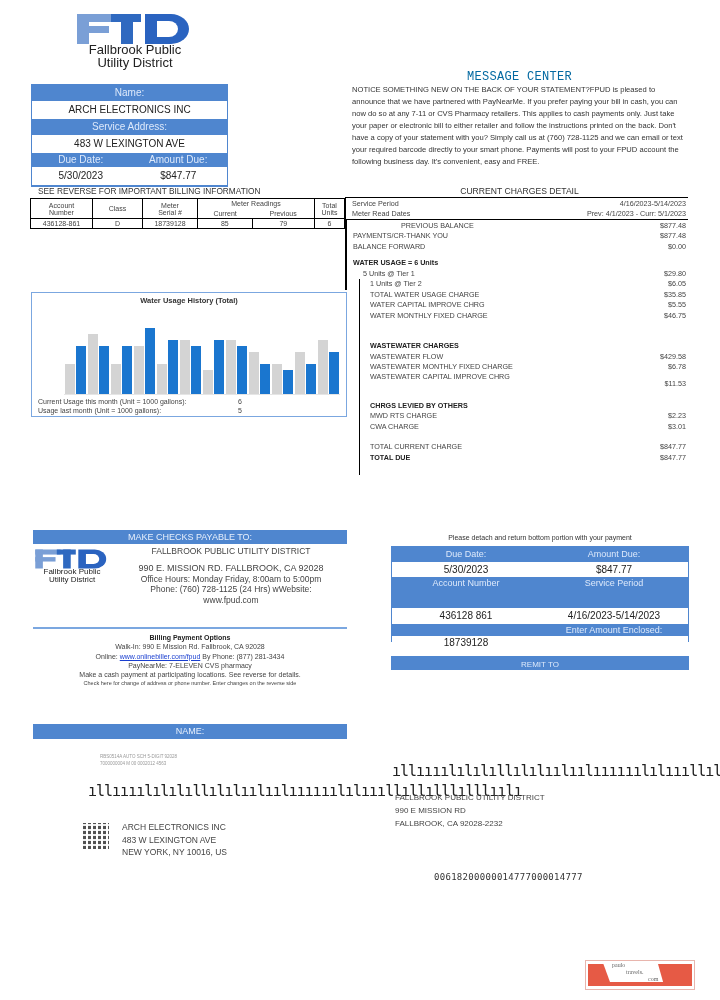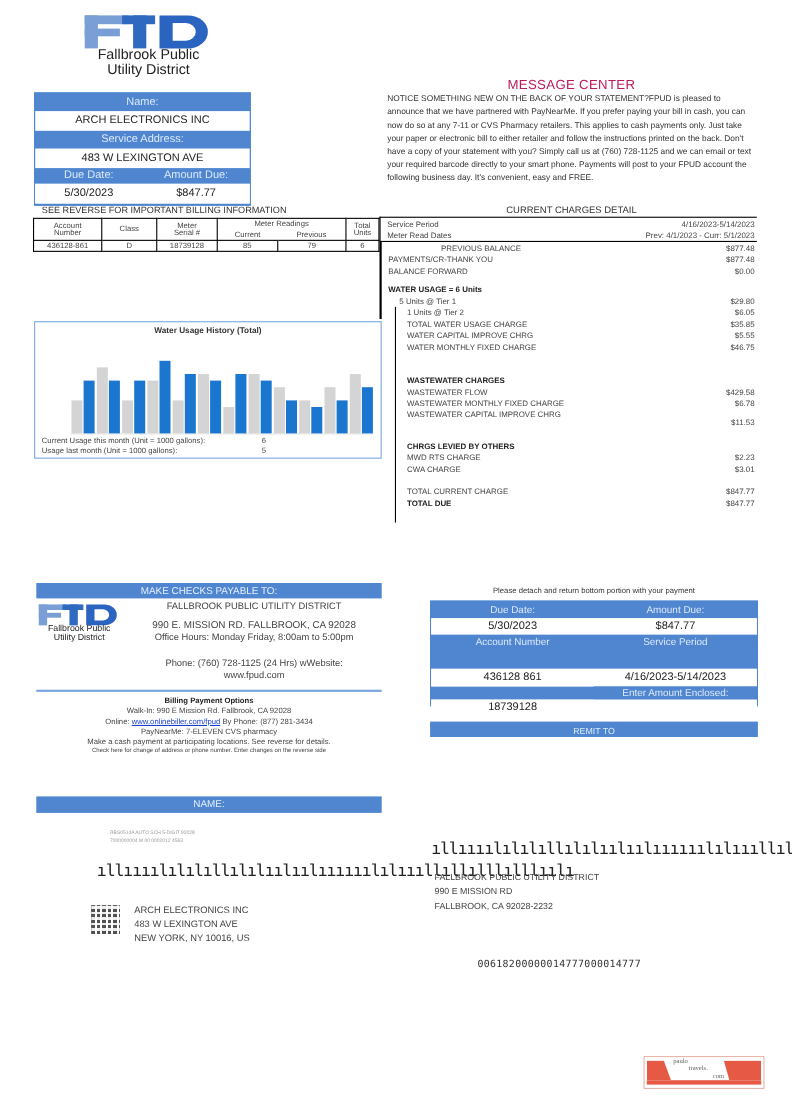--- a/index.html
+++ b/index.html
@@ -3,21 +3,21 @@
 <meta charset="utf-8">
 <style>
   * { box-sizing: border-box; margin: 0; padding: 0; }
   body { width: 720px; height: 1000px; background: #ffffff; font-family: "Liberation Sans", sans-serif; color: #333; position: relative; overflow: hidden; }
   .abs { position: absolute; }
   .logo { display: flex; flex-direction: column; align-items: center; }
   .logo-text { font-family: "Liberation Sans", sans-serif; color: #222; text-align: center; line-height: 1; }
   .bluehdr { background: #4f86cf; color: #dde9fb; text-align: center; font-size: 10px; }
   .whiterow { background: #fff; text-align: center; color: #222; font-size: 10px; }
   .info-box { border: 1.5px solid #4f86cf; background: #4f86cf; }
-  .msg-title { color: #be185d; font-size: 12px; text-align: center; letter-spacing: 0.3px; }
+  .msg-title { color: #0369a1; font-size: 12px; text-align: center; letter-spacing: 0.3px; font-family: Liberation Mono, monospace; }
   .msg-body { font-size: 7.6px; line-height: 12px; color: #333; }
   table.acct { border-collapse: collapse; font-size: 7px; color: #444; }
   table.acct td { border: 1px solid #000; text-align: center; padding: 0 2px; }
   .charges { font-size: 7.2px; color: #444; }
   .charges .row { display: flex; justify-content: space-between; height: 10.5px; align-items: center; }
   .charges .bold { font-weight: bold; color: #222; }
   .chart-box { border: 1.5px solid #7ba7e0; }
   .bar { position: absolute; bottom: 0; width: 10px; }
   .bar.prev { background: #d4d4d4; }
   .bar.cur { background: #1a76cf; }
@@ -232,21 +232,21 @@
     <path d="M70 2 H96 A18 15 0 0 1 96 32 H70 Z" fill="#2a63c0"></path>
     <path d="M82 9 H94 A9 8 0 0 1 94 25 H82 Z" fill="#ffffff"></path>
   </svg>
   <div class="logo-text" style="font-size:8px; margin-top:-2px;">Fallbrook Public</div>
   <div class="logo-text" style="font-size:8px;">Utility District</div>
 </div>
 <div class="abs" style="left:115px; top:546px; width:232px; text-align:center; color:#444;">
   <div style="font-size:8.5px;">FALLBROOK PUBLIC UTILITY DISTRICT</div>
   <div style="font-size:9px; margin-top:7px;">990 E. MISSION RD. FALLBROOK, CA 92028</div>
   <div style="font-size:8.5px; margin-top:1px;">Office Hours: Monday Friday, 8:00am to 5:00pm</div>
-  <div style="font-size:8.5px; margin-top:13px;">Phone: (760) 728-1125 (24 Hrs) wWebsite:</div>
+  <div style="font-size:8.5px; margin-top:0;">Phone: (760) 728-1125 (24 Hrs) wWebsite:</div>
   <div style="font-size:8.5px; margin-top:1px;">www.fpud.com</div>
 </div>
 <div class="abs" style="left:33px; top:627px; width:314px; height:2px; background:#7ba7e0;"></div>
 
 <div class="abs" style="left:33px; top:633px; width:314px; text-align:center; font-size:7px; color:#444; line-height:9.3px;">
   <div style="font-weight:bold; color:#222;">Billing Payment Options</div>
   <div>Walk-In: 990 E Mission Rd. Fallbrook, CA 92028</div>
   <div><span>Online:</span> <span class="link">www.onlinebiller.com/fpud</span> <span>By Phone: (877) 281-3434</span></div>
   <div>PayNearMe: 7-ELEVEN CVS pharmacy</div>
   <div>Make a cash payment at participating locations. See reverse for details.</div>

